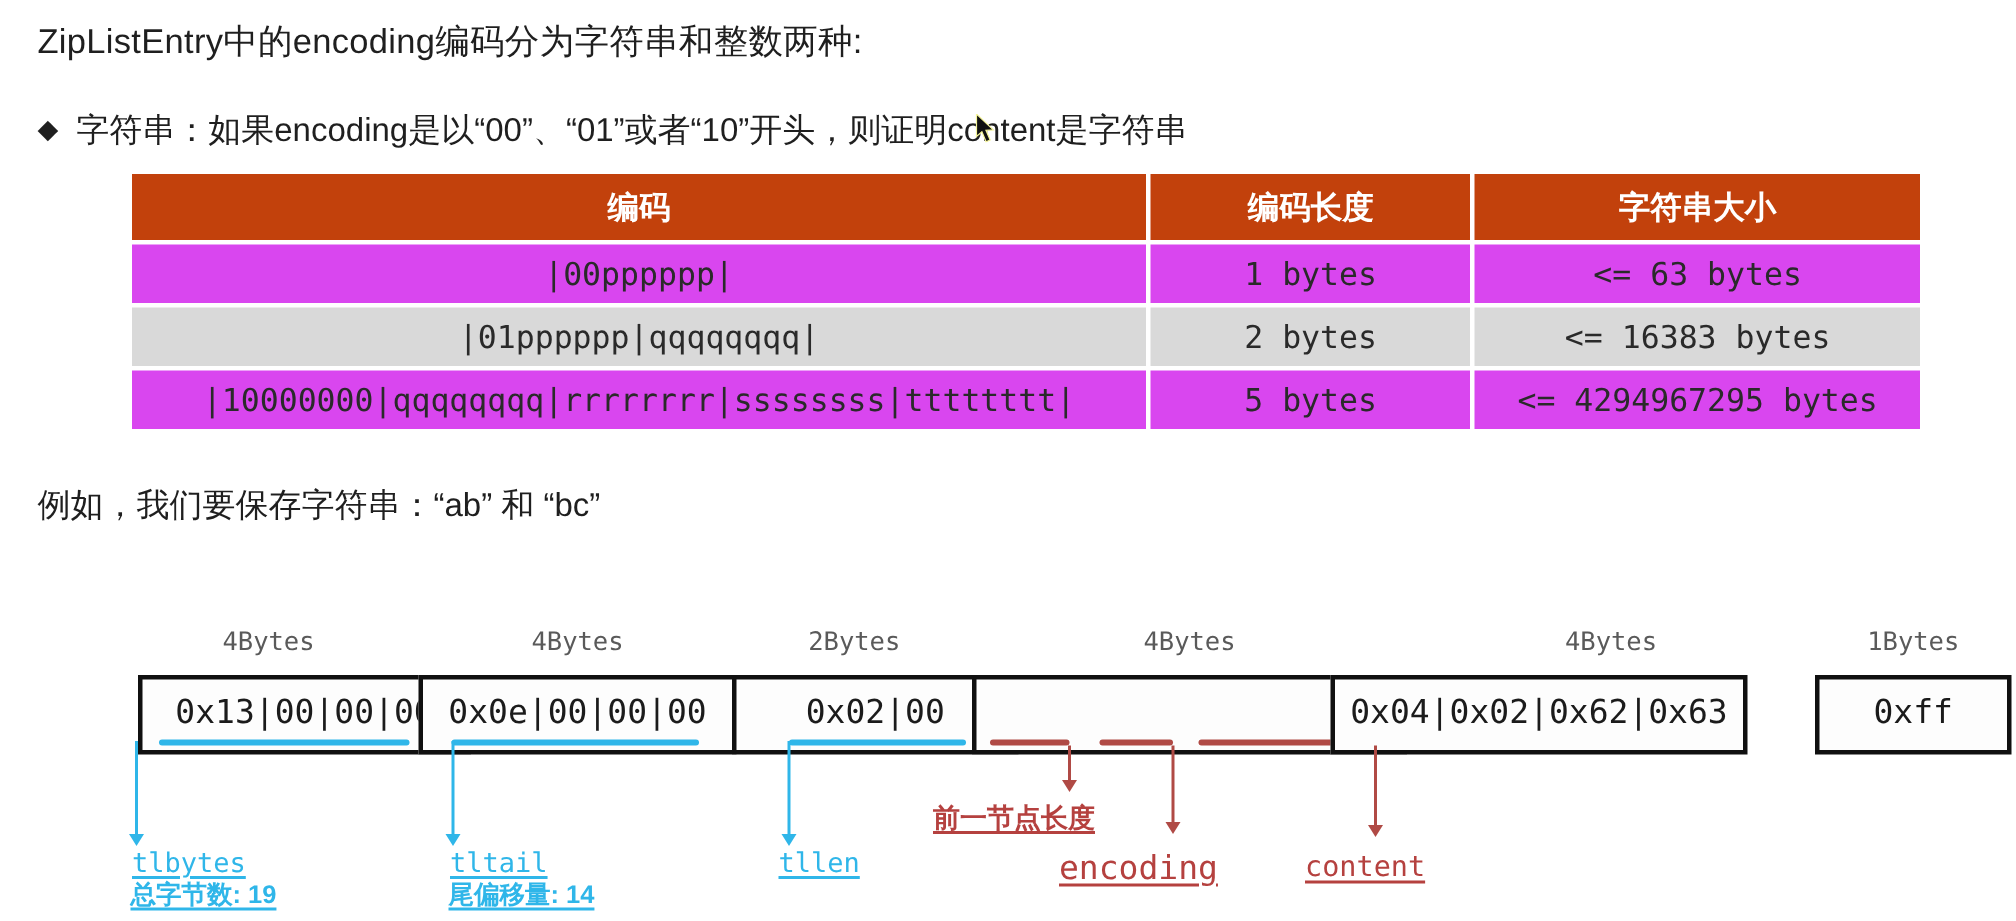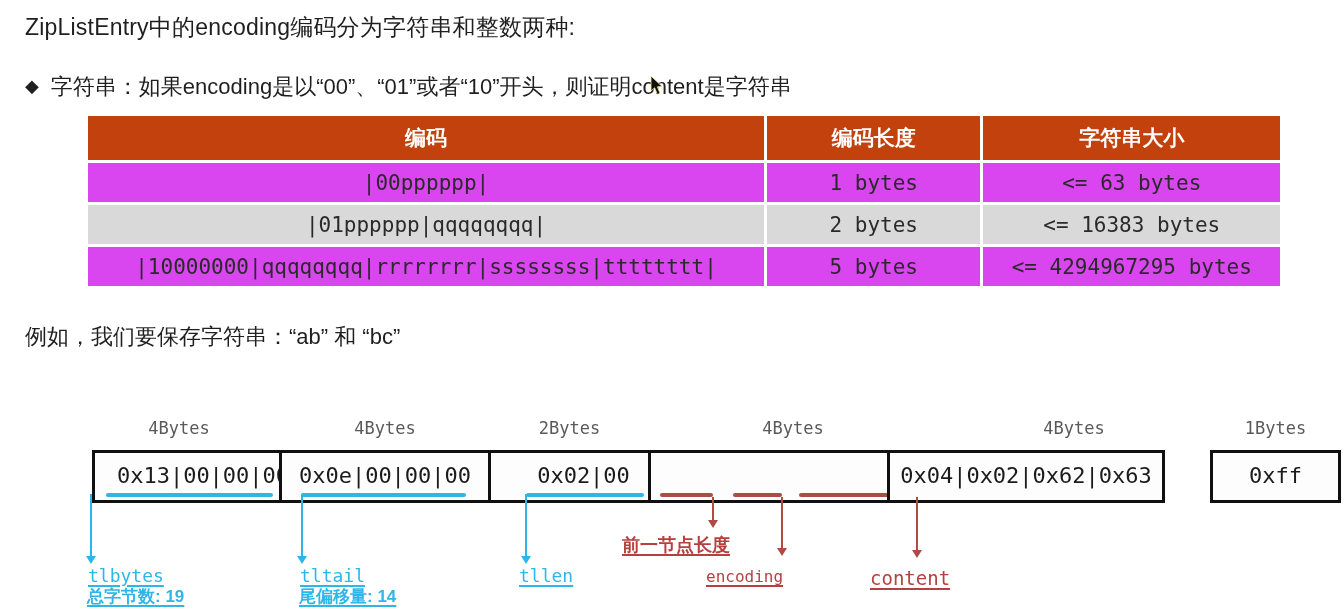--- a/index.html
+++ b/index.html
@@ -159,17 +159,17 @@
 
     <div class="ptr-label-mono cyan-t" style="left:88px;top:175px;">tlbytes</div>
     <div class="ptr-label-cn cyan-t" style="left:87px;top:195px;">总字节数: 19</div>
 
     <div class="ptr-label-mono cyan-t" style="left:300px;top:175px;">tltail</div>
     <div class="ptr-label-cn cyan-t" style="left:299px;top:195px;">尾偏移量: 14</div>
 
     <div class="ptr-label-mono cyan-t" style="left:519px;top:175px;">tllen</div>
 
     <div class="ptr-label-cn red-t" style="left:622px;top:143px;font-size:18px;">前一节点长度</div>
-    <div class="ptr-label-mono red-t" style="left:706px;top:177px;font-size:16px;">encoding</div>
+    <div class="ptr-label-mono red-t" style="left:706px;top:177px;font-size:22px;">encoding</div>
     <div class="ptr-label-mono red-t" style="left:842px;top:177px;font-size:19px;margin-left:28px;">content</div>
   </div>
 
 </div>
 
 </body></html>

